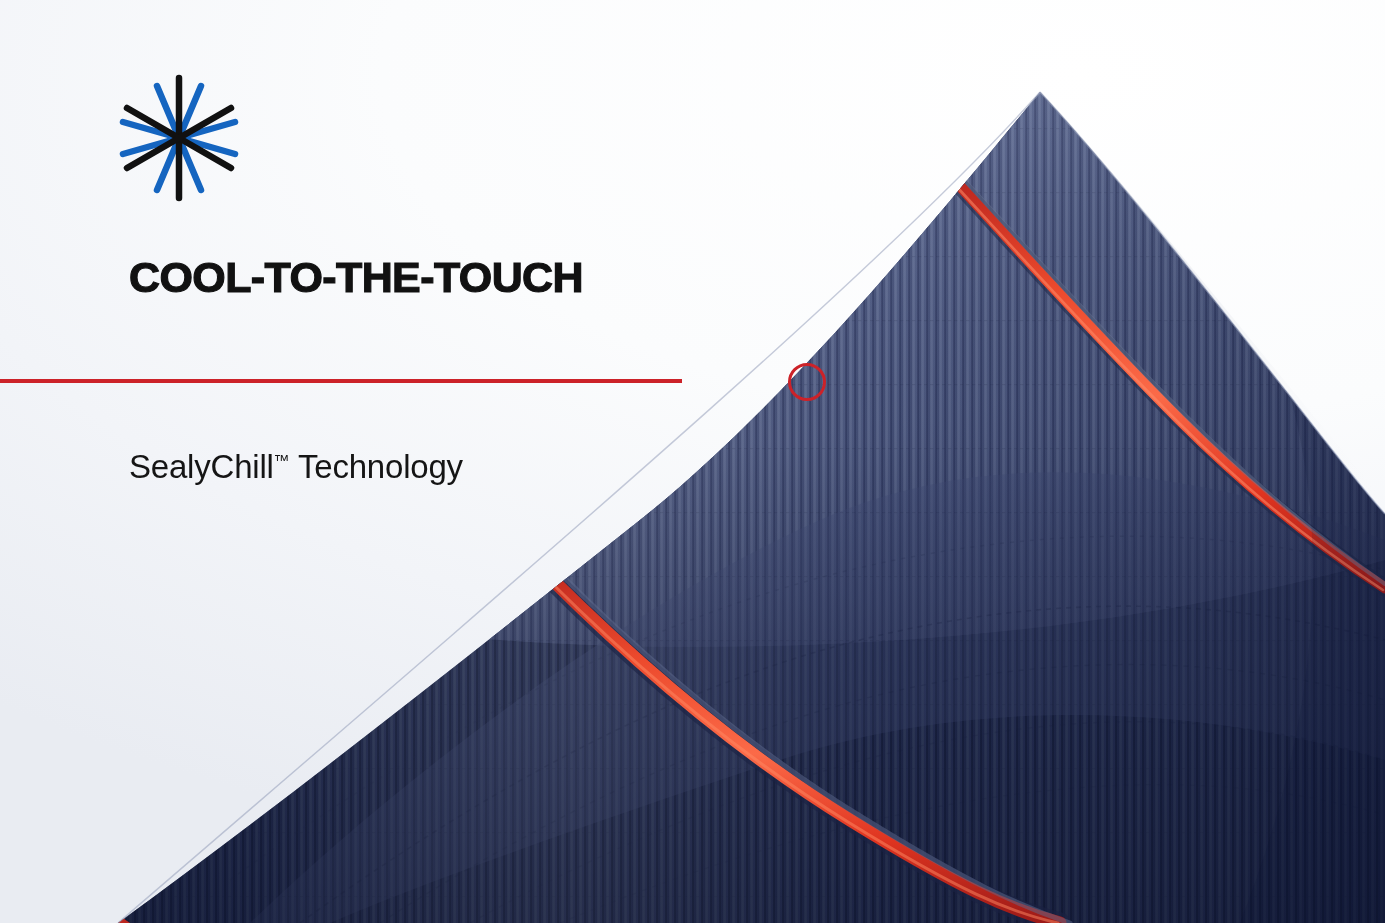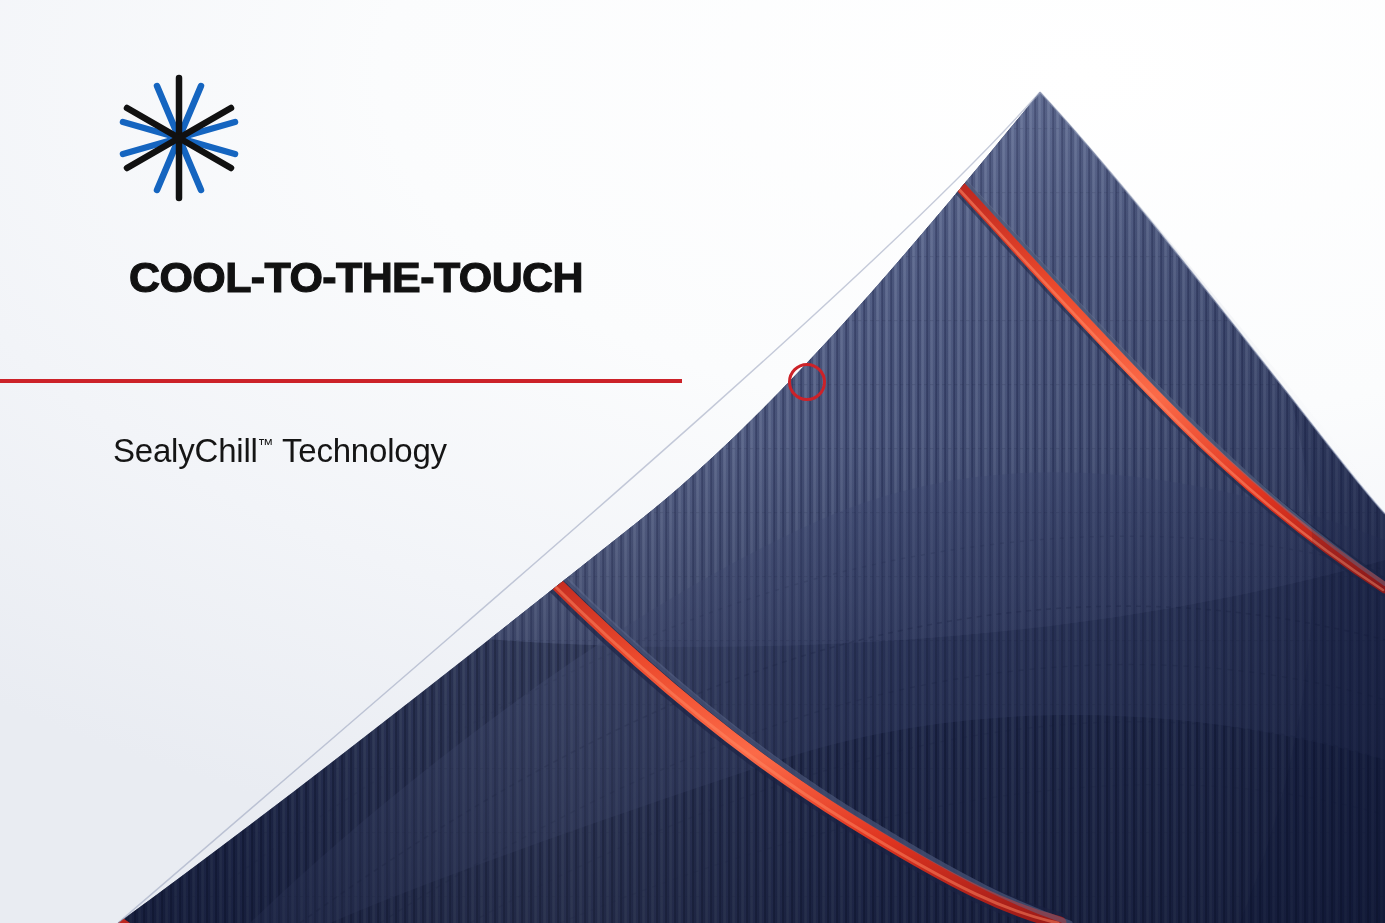--- a/index.html
+++ b/index.html
@@ -94,21 +94,21 @@
     border-radius: 50%;
     box-sizing: border-box;
     background: transparent;
     z-index: 7;
   }
 
   .subhead {
     position: absolute;
     left: 0;
     top: 432px;
-    margin: 0;
+    margin: 16px;
     font-family: "Liberation Sans", sans-serif;
     font-weight: 400;
     font-size: 33px;
     letter-spacing: -0.2px;
     color: #151515;
     white-space: nowrap;
   }
   .subhead .tm {
     font-size: 0.48em;
     vertical-align: super;

